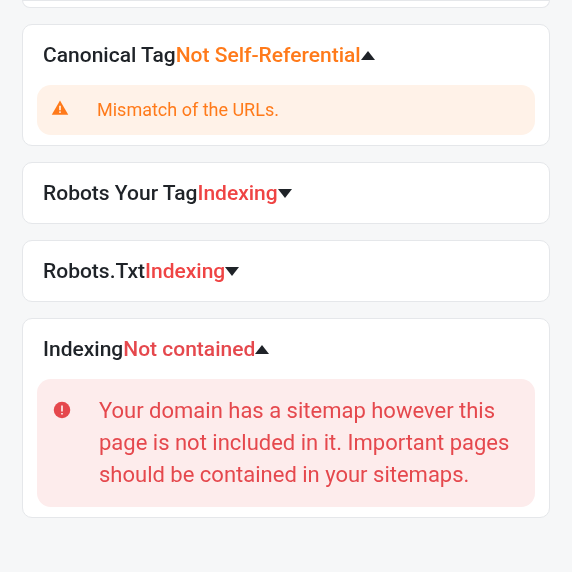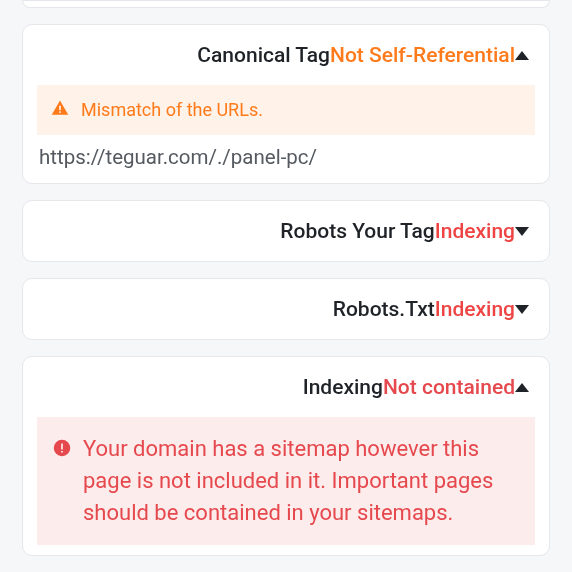--- a/index.html
+++ b/index.html
@@ -11,34 +11,34 @@
     color:#1f2328;
   }
   .stub{
     background:#fff;border:1px solid #e5e7ea;border-radius:10px;height:8px;margin-bottom:16px;
     border-top-left-radius:0;border-top-right-radius:0;
   }
   .card{
     background:#fff;border:1px solid #e5e7ea;border-radius:10px;margin-bottom:16px;
   }
   .card-head{
-    display:flex;align-items:center;justify-content:flex-end;
+    display:flex;align-items:center;justify-content:flex-start;
     padding:18px 20px;
   }
   .title{font-size:21px;font-weight:500;color:#1f2328;}
   .rgroup{display:flex;align-items:center;}
   .status{font-size:21px;font-weight:500;}
   .st-warn{color:#ff7a1a;}
   .st-ok{color:#ef4444;}
   .st-err{color:#e5484d;}
   .caret{width:0;height:0;border-left:7px solid transparent;border-right:7px solid transparent;}
   .caret.up{border-bottom:9px solid #1f2328;}
   .caret.down{border-top:9px solid #1f2328;}
   .alert{
-    margin:0 14px 10px;border-radius:0;padding:12px 14px;display:flex;align-items:flex-start;gap:12px;
+    margin:0 14px 10px;border-radius:14px;padding:12px 14px;display:flex;align-items:flex-start;gap:28px;
     font-size:18px;line-height:1.45;
   }
   .alert-warn{background:#fff2e8;color:#ff7a1a;}
   .alert-err{background:#fdecec;color:#e5484d; padding:16px 16px;}
   .ico{flex:0 0 auto;display:flex;align-items:center;justify-content:center;margin-top:2px;}
   .ico svg{display:block;}
   .url{
     padding:0 16px 14px;font-size:20.5px;color:#555a60;
   }
   .err-body{font-size:22px;}
@@ -59,21 +59,20 @@
   <div class="alert alert-warn">
     <span class="ico">
       <svg width="18" height="18" viewBox="0 0 24 24">
           <path fill="#ff7a1a" d="M12 2 1 21h22L12 2z"></path>
           <rect x="11" y="9" width="2" height="6" fill="#fff"></rect>
           <rect x="11" y="16.5" width="2" height="2" fill="#fff"></rect>
         </svg>
     </span>
     <span>Mismatch of the URLs.</span>
   </div>
-  <div class="url">https://teguar.com/./panel-pc/</div>
 </div>
 
 <div class="card">
   <div class="card-head">
     <div class="title">Robots Your Tag</div>
     <div class="rgroup">
       <div class="status st-ok">Indexing</div>
       <div class="caret down"></div>
     </div>
   </div>

